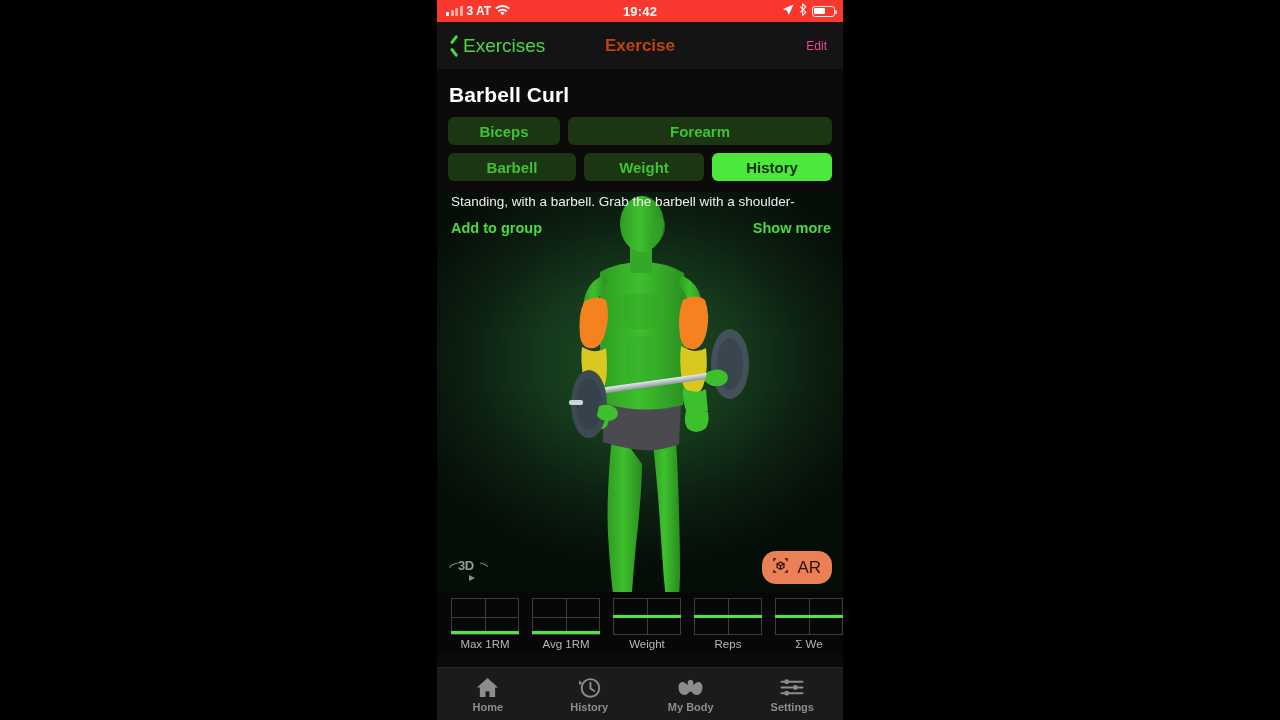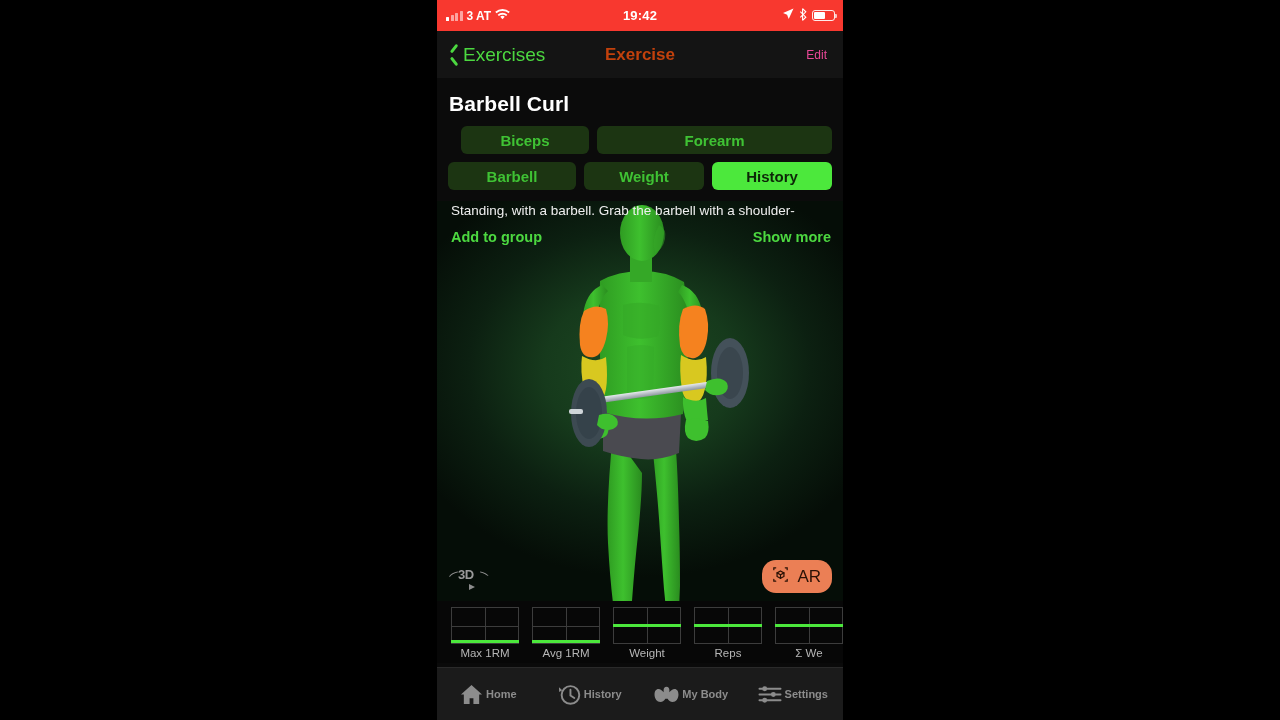--- a/index.html
+++ b/index.html
@@ -6,21 +6,21 @@
   html,body{ width:1280px; height:720px; background:#000; overflow:hidden;
     font-family:"Liberation Sans", sans-serif; -webkit-font-smoothing:antialiased; }
 
   .stage{ position:relative; width:1280px; height:720px; background:#000; }
 
   
   .phone{ position:absolute; left:437px; top:0; width:406px; height:720px;
           background:#0a0a0a; overflow:hidden; }
 
   
-  .statusbar{ position:relative; height:31px; background:#f8382f; color:#fff;
+  .statusbar{ position:relative; height:22px; background:#f8382f; color:#fff;
               display:flex; align-items:center; font-size:13px; font-weight:bold;padding-left:8px; }
   .sb-left{ position:absolute; left:9px; display:flex; align-items:center; gap:4px; }
   .sb-center{ position:absolute; left:0; right:0; text-align:center; font-size:13px; font-weight:bold;
               letter-spacing:.2px;}
   .sb-right{ position:absolute; right:8px; display:flex; align-items:center; gap:5px; }
   .bars{ display:flex; align-items:flex-end; gap:1.5px; height:10px; }
   .bars i{ display:block; width:3px; background:#fff; border-radius:.5px; }
   .bars i:nth-child(1){ height:4px; }
   .bars i:nth-child(2){ height:6px; background:rgba(255,255,255,.55);}
   .bars i:nth-child(3){ height:8px; background:rgba(255,255,255,.55);}
@@ -49,21 +49,21 @@
   
   .content{ background:#0b0b0b; padding:0 0 0 0; }
   .ex-title{ color:#fff; font-size:21px; font-weight:bold; padding:14px 0 0 12px; letter-spacing:.1px;}
 
   .tags{ padding:10px 11px 0 11px; }
   .tagrow{ display:flex; gap:8px; margin-bottom:8px; }
   .tag{ height:28px; border-radius:6px; background:#1c3512; color:#3fc234;
         display:flex; align-items:center; justify-content:center;
         font-size:15px; font-weight:bold; cursor:pointer; }
   .tag.bright{ background:#4ce83c; color:#0d2708; }
-  .t-biceps{ width:128px;margin-left:13px; }
+  .t-biceps{ width:112px; }
   .t-forearm{ flex:1; }
   .t-barbell{ width:128px; }
   .t-weight{ width:120px; }
   .t-history{ flex:1; }
 
   
   .descwrap{ position:relative; z-index:3; }
   .desc{ color:#efefef; font-size:13.5px; padding:4px 12px 0 14px; line-height:17px;
          white-space:nowrap; overflow:hidden; }
   .desc-actions{ display:flex; justify-content:space-between; padding:10px 12px 0 14px;
@@ -97,21 +97,21 @@
   .chart{ width:78px; }
   .chart .grid{ position:relative; height:37px; border:1px solid #3c3c3c; }
   .chart .grid .hl{ position:absolute; left:0; right:0; height:1px; background:#3c3c3c; top:50%; }
   .chart .grid .vl{ position:absolute; top:0; bottom:0; width:1px; background:#3c3c3c; left:50%; }
   .chart .grid .data{ position:absolute; left:-1px; right:-1px; height:3px; background:#4ce83c; }
   .chart .cap{ text-align:center; color:#b6b6b6; font-size:11.5px; margin-top:3px; white-space:nowrap; }
 
   
   .tabbar{ position:absolute; left:0; bottom:0; width:100%; height:53px; background:#1b1b1b;
            border-top:1px solid #2a2a2a; display:flex; }
-  .tab{ flex:1; display:flex; flex-direction:row; align-items:center; justify-content:center;
+  .tab{ flex:1; display:flex; flex-direction:column; align-items:center; justify-content:center;
         gap:2px; cursor:pointer; color:#8c8c8c; }
   .tab.active{ color:#4ce83c; }
   .tab .lbl{ font-size:11px; font-weight:bold; }
   .tab svg{ display:block; }
 </style>
 </head>
 <body>
 
 <div class="stage">
  <div class="phone">

